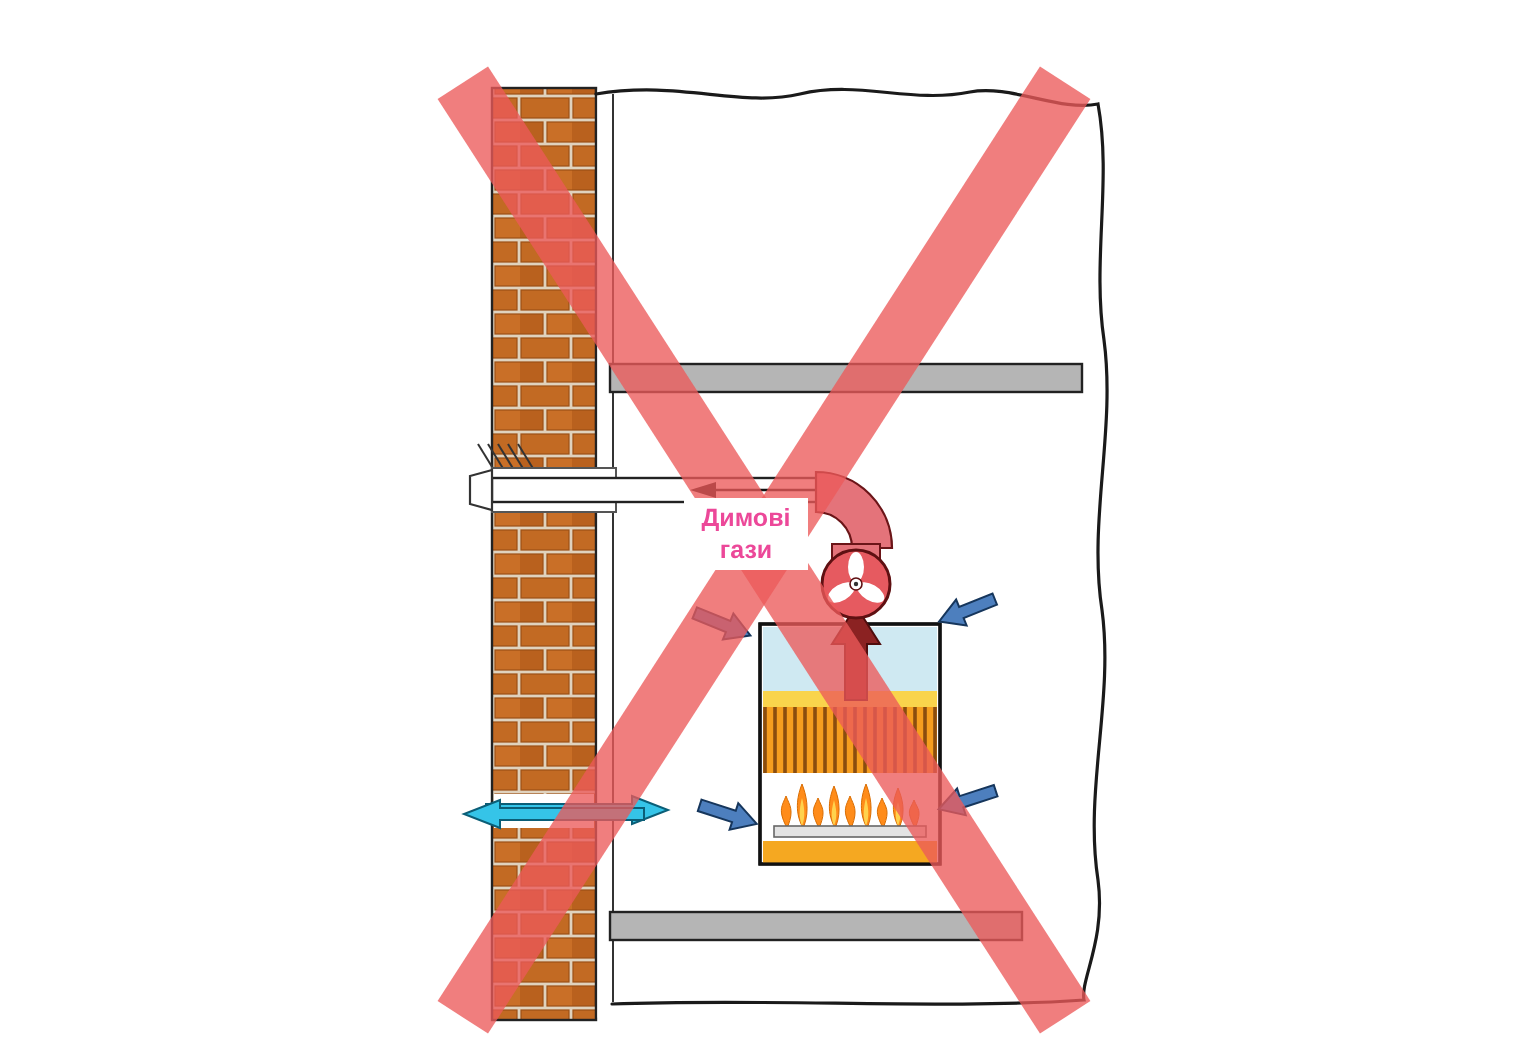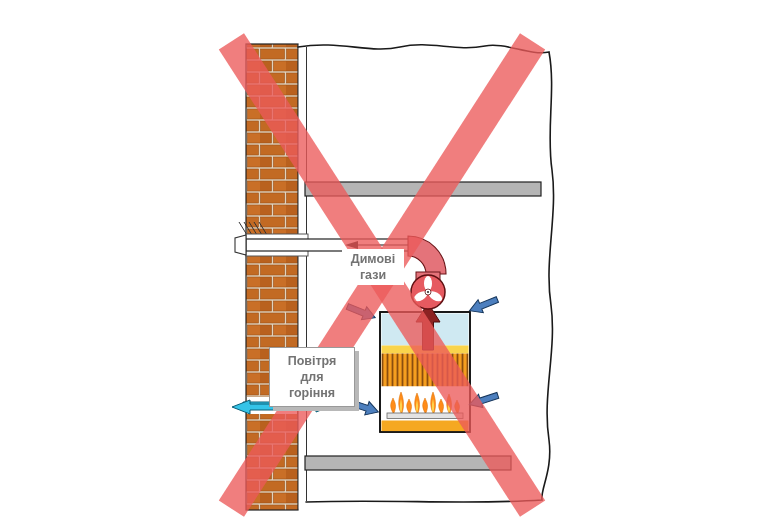--- a/index.html
+++ b/index.html
@@ -2,21 +2,21 @@
 <html><head>
 <meta charset="utf-8">
 <style>
   html,body{margin:0;padding:0;background:#fff;}
   .stage{
     position:relative;width:761px;height:531px;background:#ffffff;overflow:hidden;
     font-family:"Liberation Sans",sans-serif;
   }
   .stage svg{position:absolute;left:0;top:0;}
   .diagram-label{
-    position:absolute;text-align:center;color:#737373;background:#fff;
+    position:absolute;text-align:center;color:#ec4899;background:#fff;
     font-weight:bold;font-size:12.5px;line-height:1.28;z-index:3;
   }
   .diagram-label span{display:block;}
   .label-flue{left:342px;top:249px;width:62px;padding:2px 0;}
   .label-air{
     left:269px;top:347px;width:72px;padding:5px 6px;
     border:1px solid #999;box-shadow:4px 4px 0 #b8b8b8;
   }
 </style>
 </head>
@@ -144,18 +144,14 @@
     <rect x="104" y="260" width="556" height="30" fill-opacity="0.78" transform="rotate(57.2 382 275)" fill="#ec5a5a"></rect>
     <rect x="104" y="260" width="556" height="30" fill-opacity="0.78" transform="rotate(-57.2 382 275)" fill="#ec5a5a"></rect>
   </g>
 </svg>
 
 <div class="diagram-label label-flue">
   <span>Димові</span>
   <span>гази</span>
 </div>
 
-<div class="diagram-label label-air">
-  <span>Повітря</span>
-  <span>для горіння</span>
-</div>
 
 </div>
 
 </body></html>

